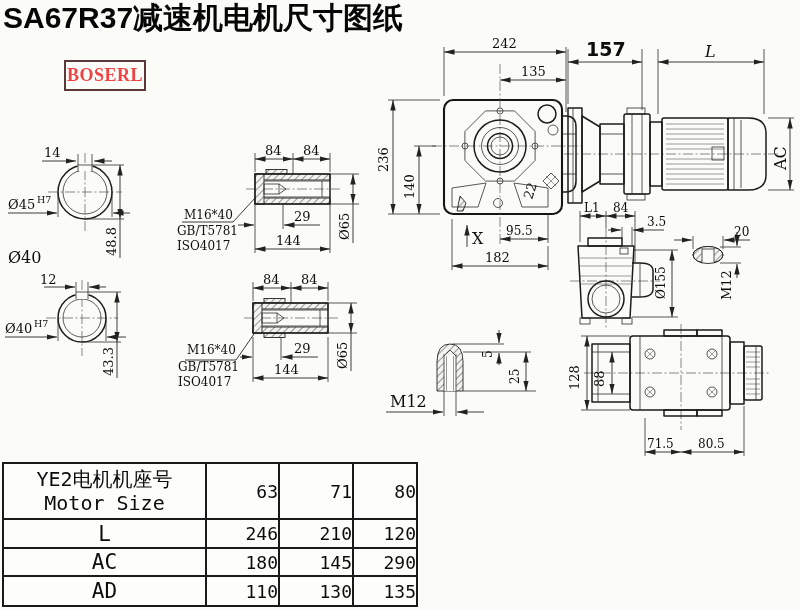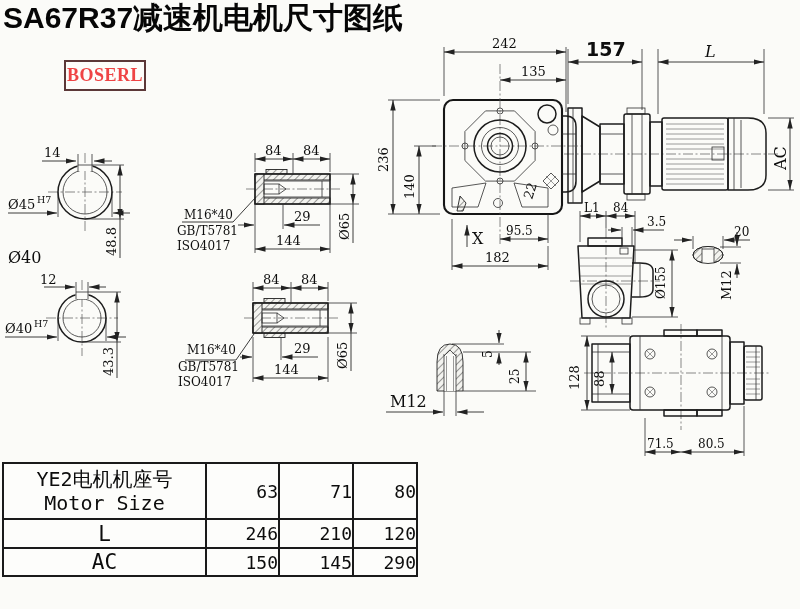--- a/index.html
+++ b/index.html
@@ -394,20 +394,26 @@
       <td class="num">80</td>
     </tr>
     <tr style="height:29px">
       <td class="lbl">L</td>
       <td class="num">246</td>
       <td class="num">210</td>
       <td class="num">120</td>
     </tr>
     <tr style="height:28px">
       <td class="lbl">AC</td>
-      <td class="num">150</td>
+      <td class="num">180</td>
       <td class="num">145</td>
       <td class="num">290</td>
     </tr>
+    <tr style="height:30px">
+      <td class="lbl">AD</td>
+      <td class="num">110</td>
+      <td class="num">130</td>
+      <td class="num">135</td>
+    </tr>
   </tbody>
     </table>
 
 </div>
 
 </body></html>

